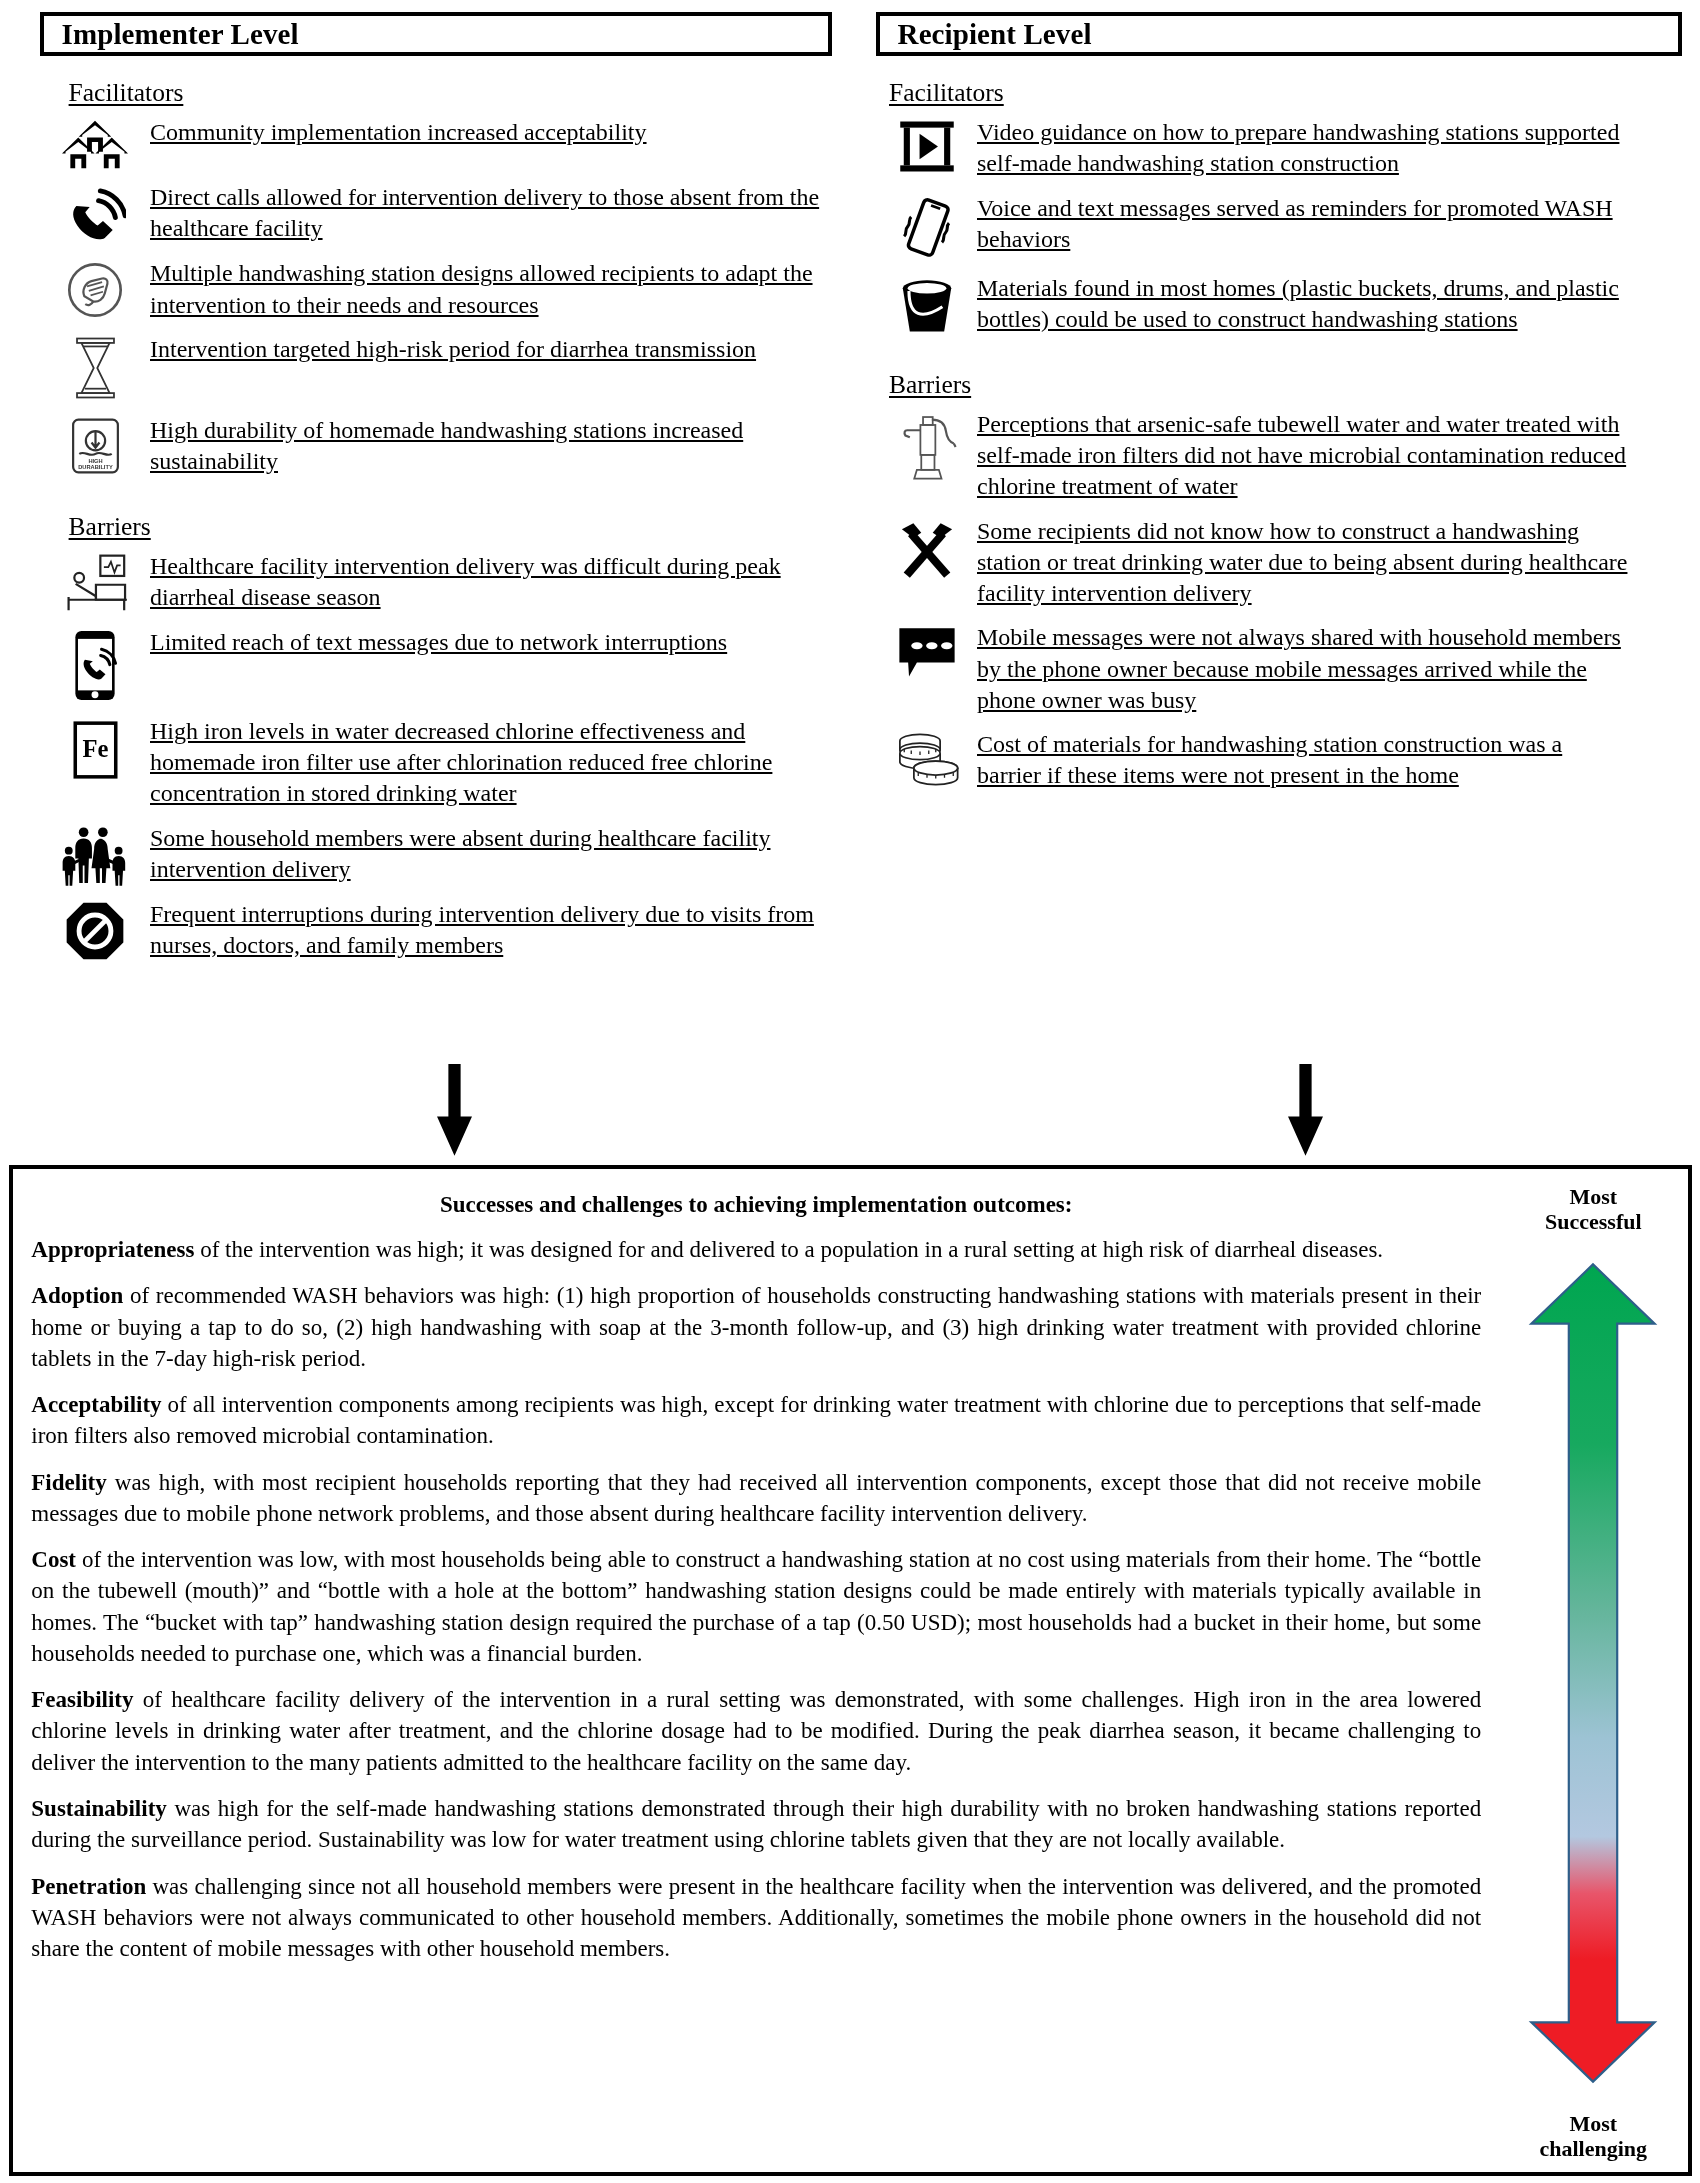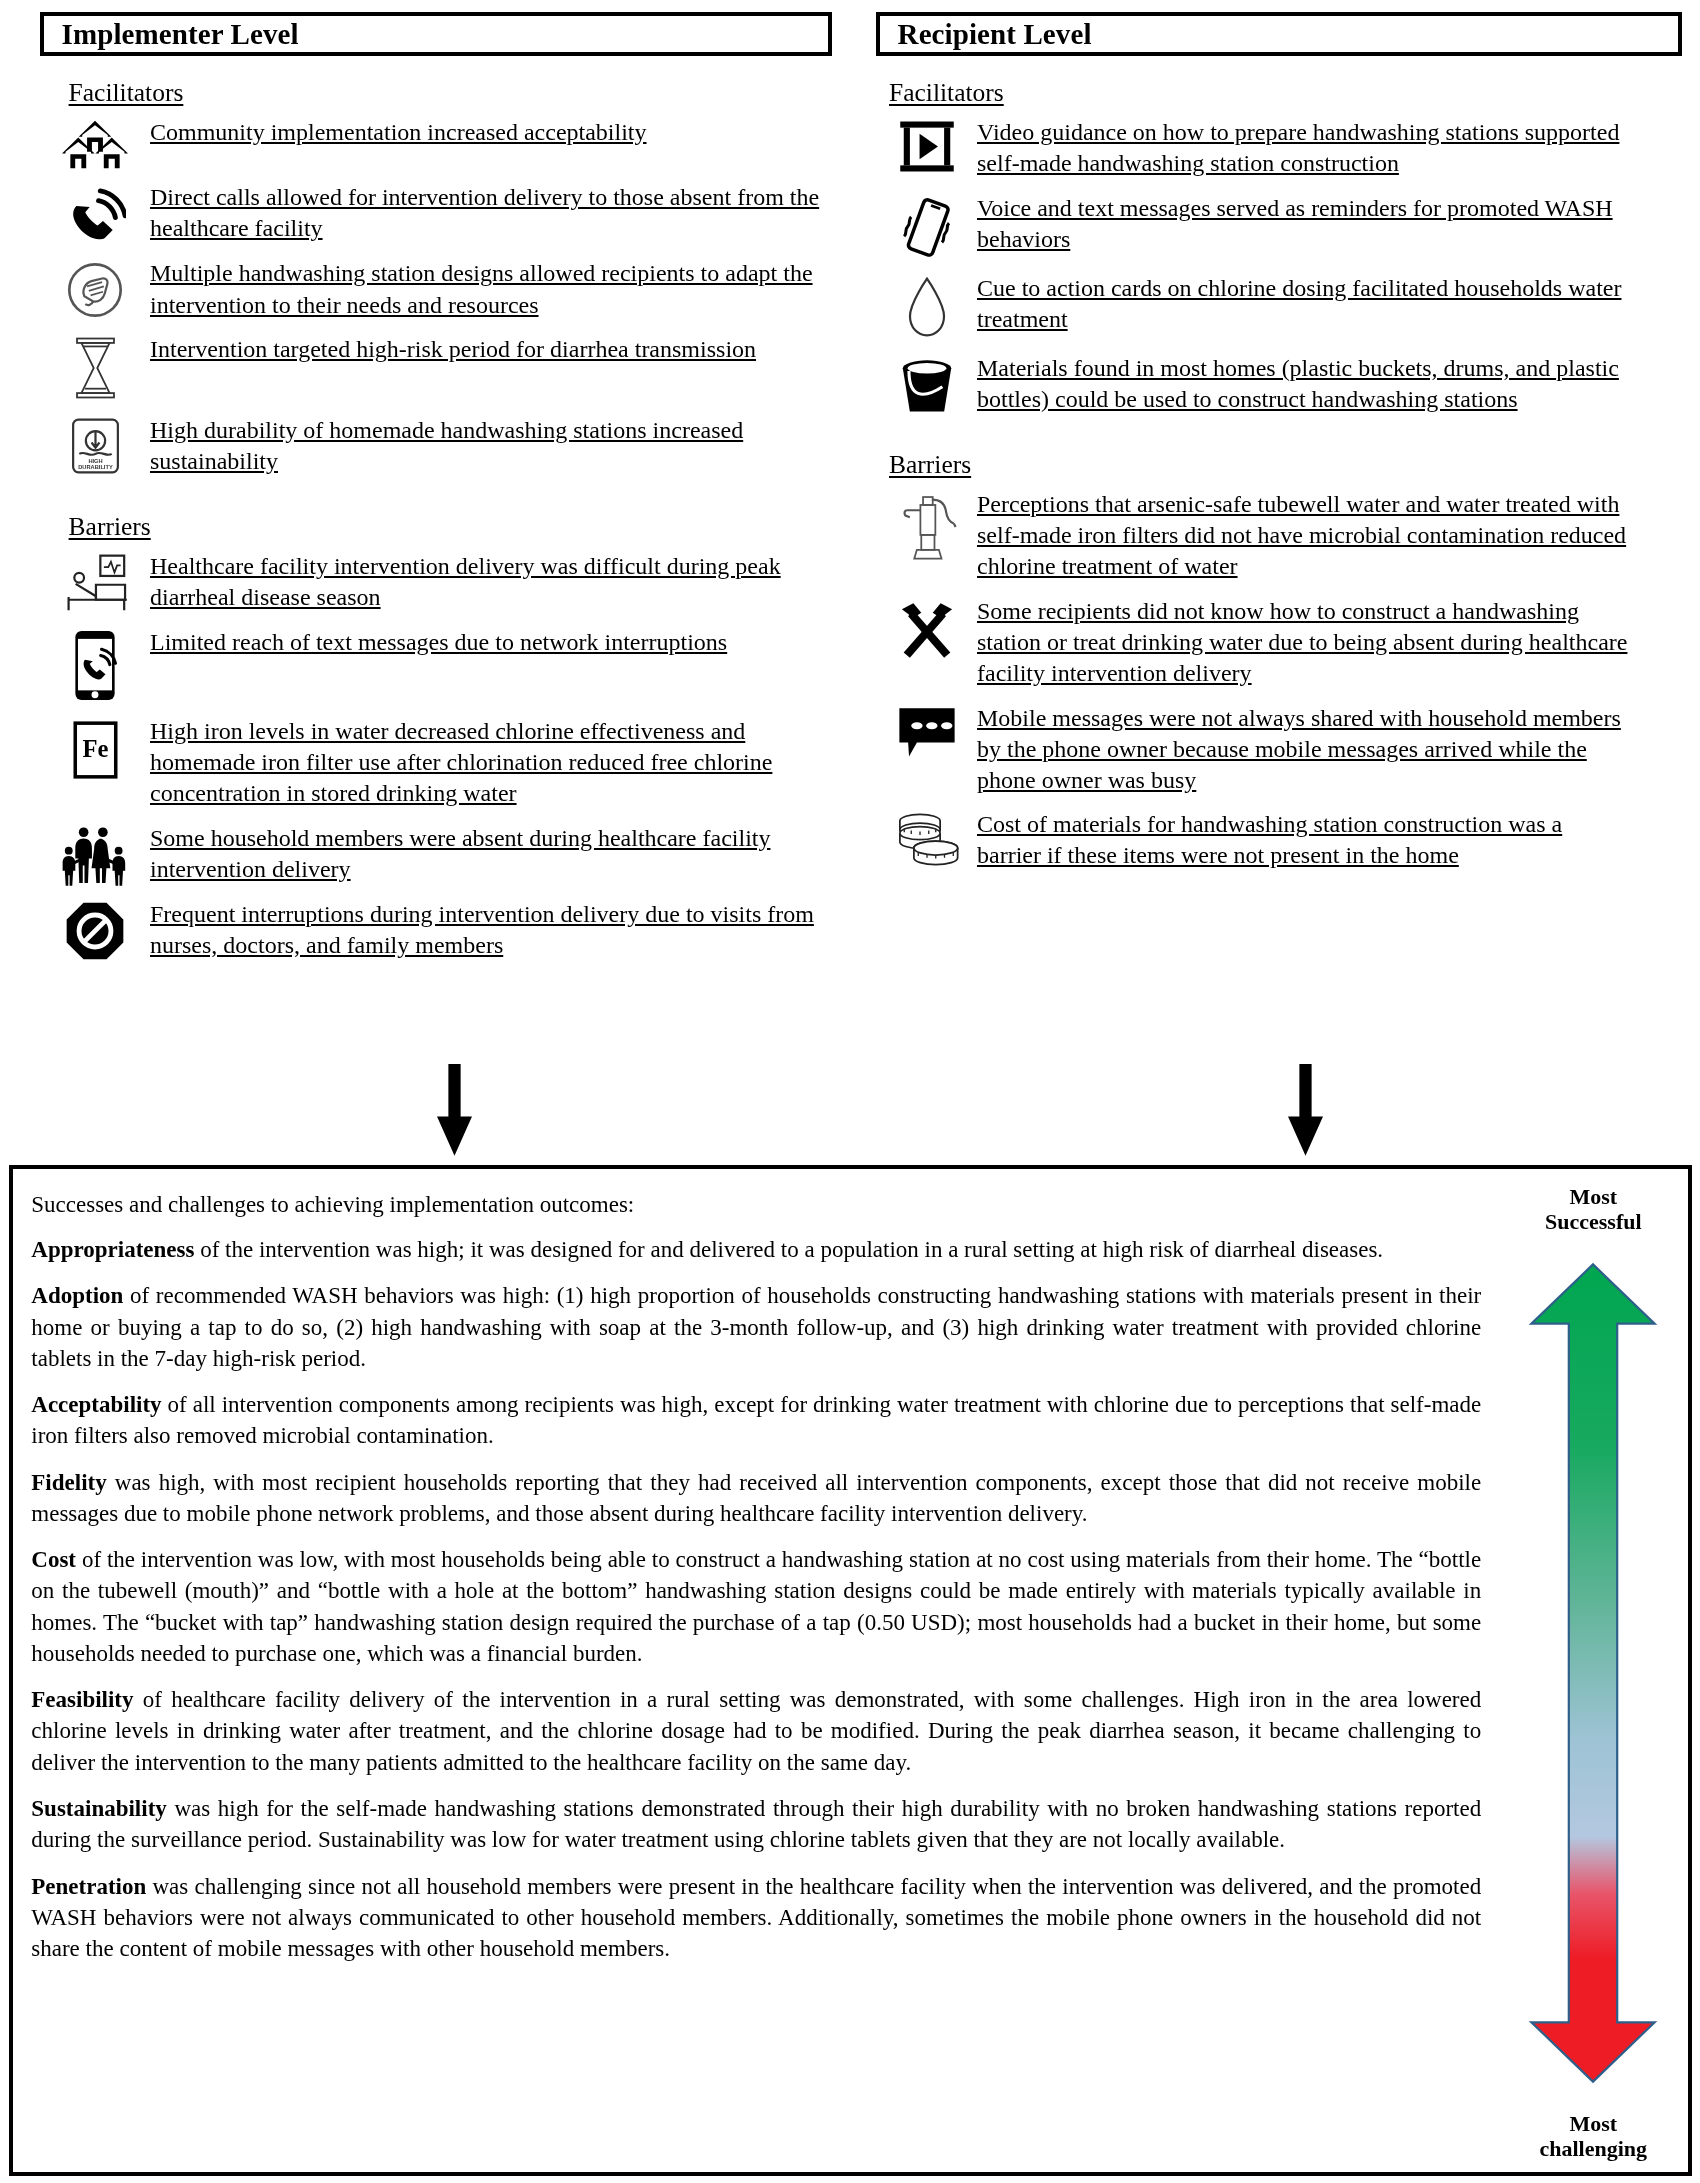--- a/index.html
+++ b/index.html
@@ -104,22 +104,23 @@
     display: flex;
     flex-direction: row;
   }
   .outcome-text {
     flex: 1 1 auto;
     padding: 23px 17.6px 8.8px 18.5px;
     min-width: 0;
   }
   .outcome-title {
     font-size: 23px;
-    font-weight: normal;
+    font-weight: bold;
     margin: 0 0 16px 0;
+    text-align: center;
   }
   .para {
     font-size: 23px;
     line-height: 1.36;
     text-align: justify;
     margin: 0 0 15px 0;
   }
   .para b { font-weight: bold; }
 
   .scale {
@@ -318,28 +319,20 @@
               <rect x="44" y="16" width="58" height="118" rx="9" stroke="#000" stroke-width="8" fill="none"></rect>
               <path d="M62 26 L84 26" stroke="#000" stroke-width="6"></path>
             </g>
             <path d="M34 52 c-8 8 0 14 -8 22 c-8 8 0 14 -8 22" stroke="#000" stroke-width="7" fill="none"></path>
             <path d="M120 66 c-8 8 0 14 -8 22 c-8 8 0 14 -8 22" stroke="#000" stroke-width="7" fill="none"></path>
           </svg>
         </div>
         <div class="item-text">Voice and text messages served as reminders for promoted WASH behaviors</div>
       </div>
 
-      <div class="item">
-        <div class="icon-cell">
-          <svg width="48" height="66" viewBox="0 0 110 150">
-            <path d="M55 10 C55 10 16 66 16 96 C16 122 34 140 55 140 C76 140 94 122 94 96 C94 66 55 10 55 10 Z" stroke="#333" stroke-width="5" fill="none"></path>
-          </svg>
-        </div>
-        <div class="item-text">Cue to action cards on chlorine dosing facilitated households water treatment</div>
-      </div>
 
       <div class="item">
         <div class="icon-cell">
           <svg width="66" height="62" viewBox="0 0 150 140">
             <path d="M20 32 L130 32 L114 130 L36 130 Z" fill="#000"></path>
             <ellipse cx="75" cy="32" rx="55" ry="18" fill="#000"></ellipse>
             <ellipse cx="75" cy="32" rx="44" ry="12" fill="#fff"></ellipse>
             <path d="M34 38 C34 96 64 104 110 74" stroke="#fff" stroke-width="7" fill="none"></path>
           </svg>
         </div>

